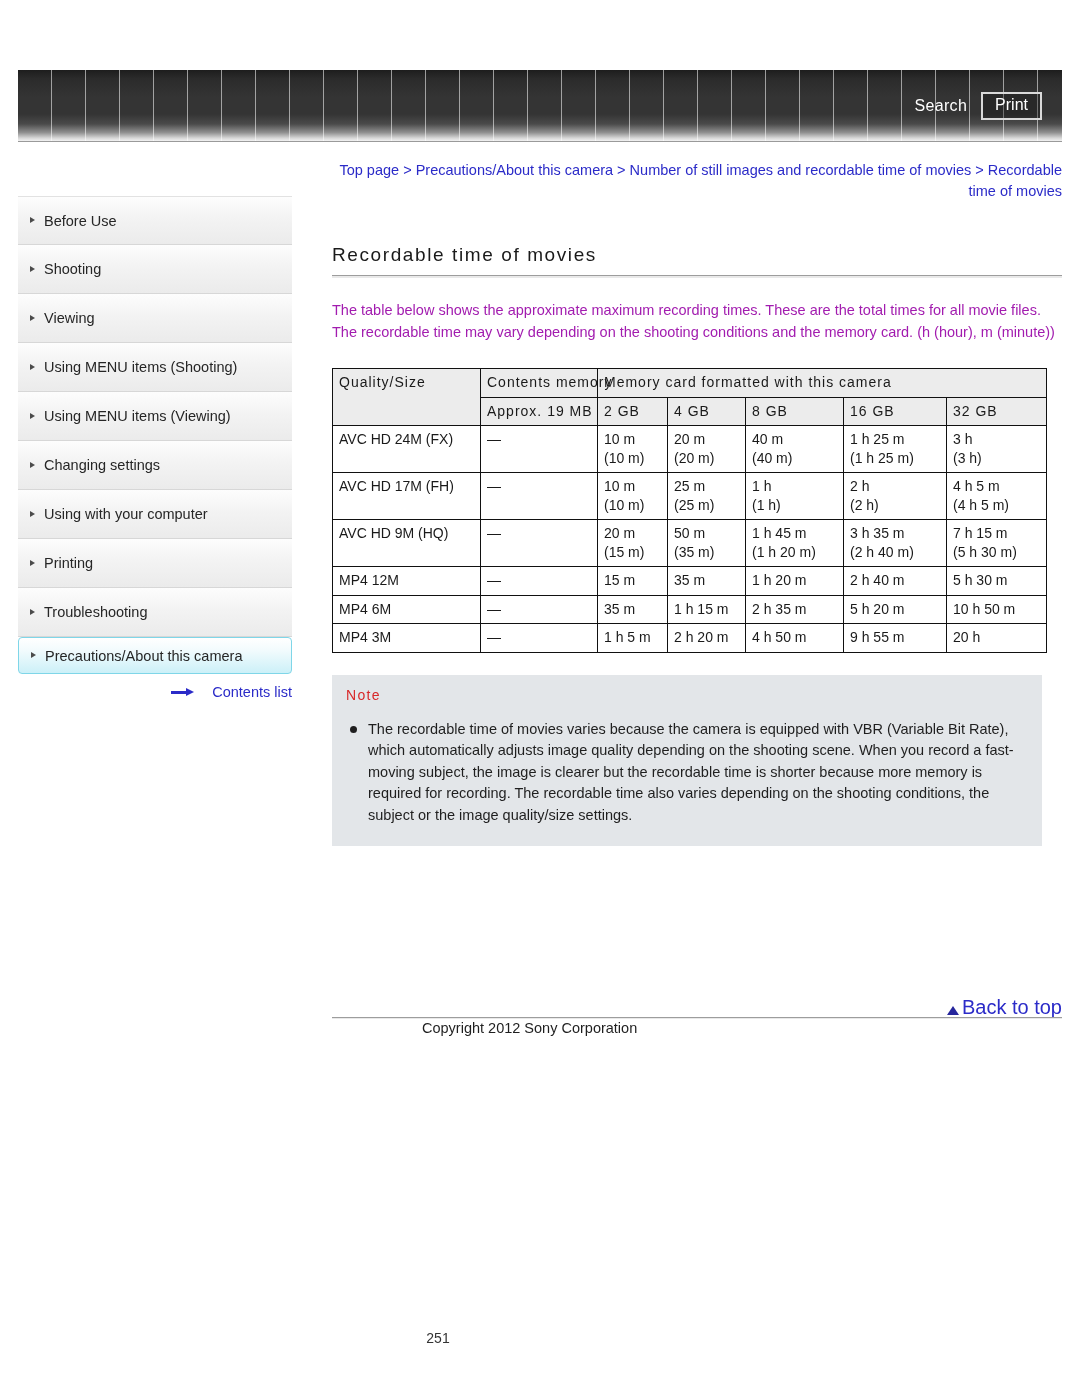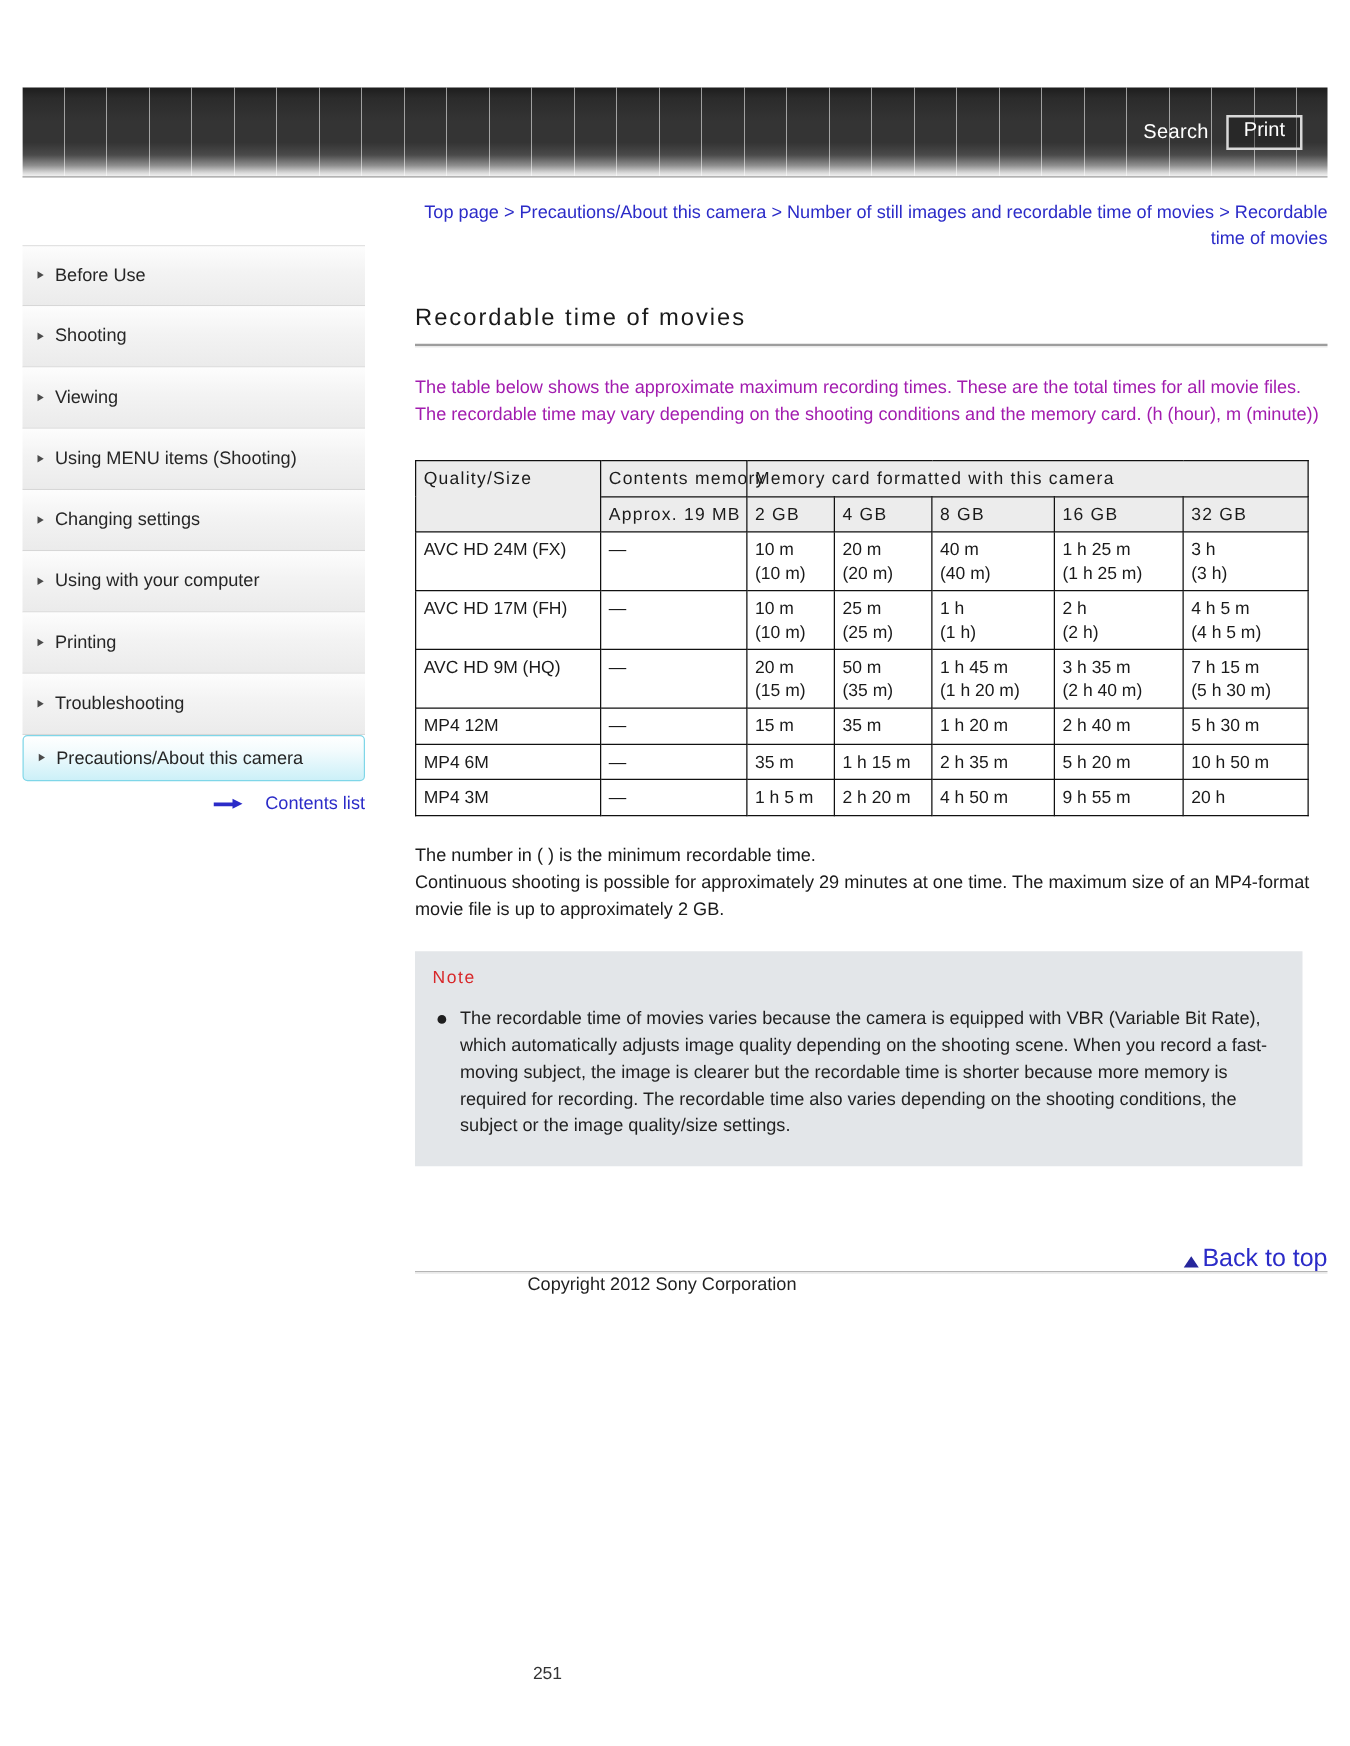--- a/index.html
+++ b/index.html
@@ -275,20 +275,24 @@
           <span class="tri"></span>
           <span>Shooting</span>
         </div>
         <div class="nav-item">
           <span class="tri"></span>
           <span>Viewing</span>
         </div>
         <div class="nav-item">
           <span class="tri"></span>
           <span>Using MENU items (Shooting)</span>
+        </div>
+        <div class="nav-item">
+          <span class="tri"></span>
+          <span>Using MENU items (Viewing)</span>
         </div>
         <div class="nav-item">
           <span class="tri"></span>
           <span>Changing settings</span>
         </div>
         <div class="nav-item">
           <span class="tri"></span>
           <span>Using with your computer</span>
         </div>
         <div class="nav-item">
@@ -466,24 +470,20 @@
             <td>
               <span class="cell-sub">9 h 55 m</span>
             </td>
             <td>
               <span class="cell-sub">20 h</span>
             </td>
           </tr>
         </tbody>
     </table>
 
-    <div class="post-notes" id="post-notes">
-        <div>The number in ( ) is the minimum recordable time.</div>
-        <div>Continuous shooting is possible for approximately 29 minutes at one time. The maximum size of an MP4-format movie file is up to approximately 2 GB.</div>
-      </div>
 
     <div class="note-box">
       <div class="note-head">Note</div>
       <div class="note-list">
         <span class="bullet"></span>
         <span>The recordable time of movies varies because the camera is equipped with VBR (Variable Bit Rate), which automatically adjusts image quality depending on the shooting scene. When you record a fast-moving subject, the image is clearer but the recordable time is shorter because more memory is required for recording. The recordable time also varies depending on the shooting conditions, the subject or the image quality/size settings.</span>
       </div>
     </div>
   </div>
 

